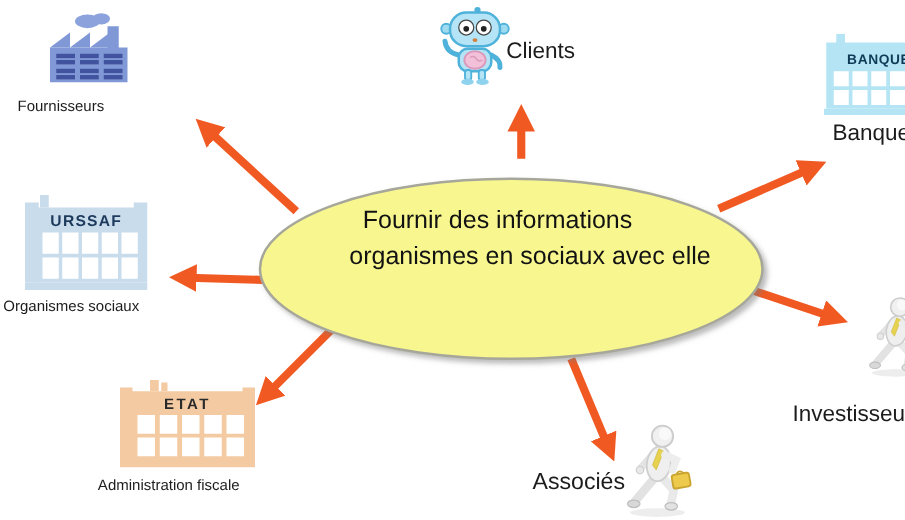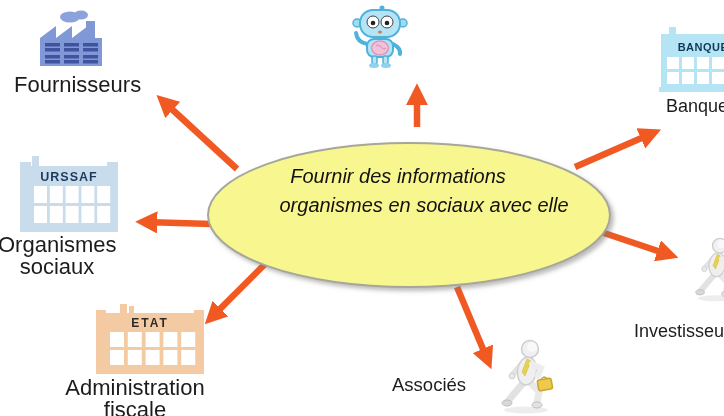--- a/index.html
+++ b/index.html
@@ -1,23 +1,23 @@
 <!DOCTYPE html>
 <html><head>
 <meta charset="utf-8">
 <style>
   html,body{margin:0;padding:0;background:#fff;}
   .canvas{position:relative;width:724px;height:416px;background:#fff;overflow:hidden;
           font-family:"Liberation Sans",sans-serif;}
   .overlay{position:absolute;left:0;top:0;width:724px;height:416px;}
   .icon{position:absolute;}
-  .label{position:absolute;color:#1c1c1c;font-size:22px;line-height:22px;white-space:nowrap;}
+  .label{position:absolute;color:#1c1c1c;font-size:12px;line-height:22px;white-space:nowrap;}
   .label.center{text-align:center;white-space:normal;}
   .ellipse-text{position:absolute;left:207px;top:162px;width:404px;text-align:center;
-                font-size:20px;line-height:29px;color:#121212;font-style:italic;}
+                font-size:20px;line-height:29px;color:#121212;}
   .ellipse-text .l1{transform:translateX(-11px);}
   .ellipse-text .l2{transform:translateX(-17px);}
   .ellipse-text .l3{transform:translateX(15px);}
   svg text{font-family:"Liberation Sans",sans-serif;font-weight:bold;}
 </style>
 </head>
 <body>
 
 <div class="canvas">
 
@@ -85,20 +85,21 @@
     <path d="M15,41 Q5,39 4,30" fill="none" stroke="#4fb2da" stroke-width="4" stroke-linecap="round"></path>
     <path d="M41,41 Q49,45 48,51" fill="none" stroke="#4fb2da" stroke-width="4" stroke-linecap="round"></path>
     <rect x="15" y="36" width="26" height="18" rx="7" fill="#b4e4f5" stroke="#4fb2da" stroke-width="2"></rect>
     <ellipse cx="28" cy="45" rx="8.5" ry="7" fill="#f3c0da" stroke="#da9abc" stroke-width="1.5"></ellipse>
     <path d="M24,43 q3,-2 5,1 q2,3 5,1" fill="none" stroke="#da9abc" stroke-width="1.2"></path>
     <rect x="20" y="53" width="5" height="8" rx="2" fill="#b4e4f5" stroke="#4fb2da" stroke-width="1.5"></rect>
     <rect x="31" y="53" width="5" height="8" rx="2" fill="#b4e4f5" stroke="#4fb2da" stroke-width="1.5"></rect>
     <ellipse cx="22" cy="62.5" rx="5" ry="2.5" fill="#8ed2ee"></ellipse>
     <ellipse cx="34" cy="62.5" rx="5" ry="2.5" fill="#8ed2ee"></ellipse>
   </svg>
+  <div class="label" style="left:405px;top:29px;font-size:18px">Clients</div>
 
   <svg class="icon" style="left:659px;top:27px" width="86" height="66" viewBox="0 0 86 66">
     <rect x="10" y="0" width="7" height="9" fill="#b5e5f5"></rect>
     <rect x="2" y="7" width="82" height="53" fill="#b5e5f5"></rect>
     <text x="44" y="24" text-anchor="middle" font-size="11" letter-spacing="0.5" fill="#0e3a55">BANQUE</text>
     <g fill="#ffffff">
       <rect x="8" y="30" width="12" height="12"></rect>
         <rect x="23" y="30" width="12" height="12"></rect>
       <rect x="38" y="30" width="12" height="12"></rect>
         <rect x="53" y="30" width="12" height="12"></rect>
@@ -169,21 +170,21 @@
     <ellipse cx="27" cy="33" rx="9.5" ry="14" fill="#efefef" stroke="#cfcfcf" stroke-width="1.5" transform="rotate(8 27 33)"></ellipse>
     <polygon points="27,21 31,23 25,38 22,34" fill="#e6d24e" stroke="#cdb73a" stroke-width="0.5"></polygon>
     <path d="M32,26 L41,30 L38,38" fill="none" stroke="#ededed" stroke-width="6" stroke-linecap="round"></path>
     <g transform="rotate(-10 45 47)">
       <rect x="38" y="41" width="14" height="11" rx="2" fill="#edc94c" stroke="#caa52f" stroke-width="1.5"></rect>
       <path d="M42,41 q3,-4 6,0" fill="none" stroke="#caa52f" stroke-width="1.5"></path>
     </g>
     <circle cx="30" cy="11" r="8.5" fill="#f0f0f0" stroke="#cdcdcd" stroke-width="1.5"></circle>
     <circle cx="32" cy="9" r="5" fill="#fafafa" opacity="0.85"></circle>
   </svg>
-  <div class="label" style="left:392px;top:374px;font-size:18.5px">Associés</div>
+  <div class="label" style="left:426px;top:374px;font-size:18.5px">Associés</div>
 
   <svg class="icon" style="left:694px;top:236px" width="50" height="66" viewBox="0 0 58 76">
     <ellipse cx="26" cy="72" rx="22" ry="3.5" fill="#000" opacity="0.07"></ellipse>
     <path d="M24,44 L13,57 L8,63" fill="none" stroke="#e2e2e2" stroke-width="7" stroke-linecap="round"></path>
     <ellipse cx="7" cy="65" rx="5" ry="3" fill="#d8d8d8" stroke="#bfbfbf" stroke-width="1"></ellipse>
     <path d="M30,44 L39,54 L37,64" fill="none" stroke="#e9e9e9" stroke-width="7" stroke-linecap="round"></path>
     <ellipse cx="37" cy="67" rx="5" ry="3" fill="#e2e2e2" stroke="#bfbfbf" stroke-width="1"></ellipse>
     <path d="M22,26 L13,36" stroke="#e4e4e4" stroke-width="6" stroke-linecap="round"></path>
     <circle cx="12" cy="38" r="3" fill="#e9e9e9" stroke="#cfcfcf" stroke-width="1"></circle>
     <ellipse cx="27" cy="33" rx="9.5" ry="14" fill="#efefef" stroke="#cfcfcf" stroke-width="1.5" transform="rotate(8 27 33)"></ellipse>

